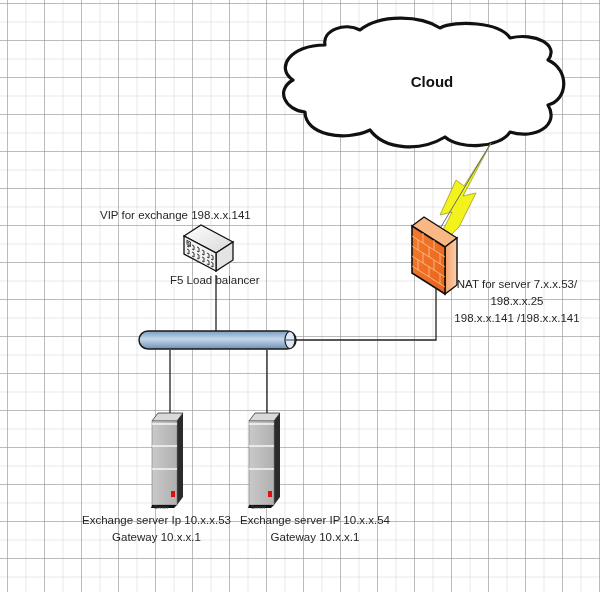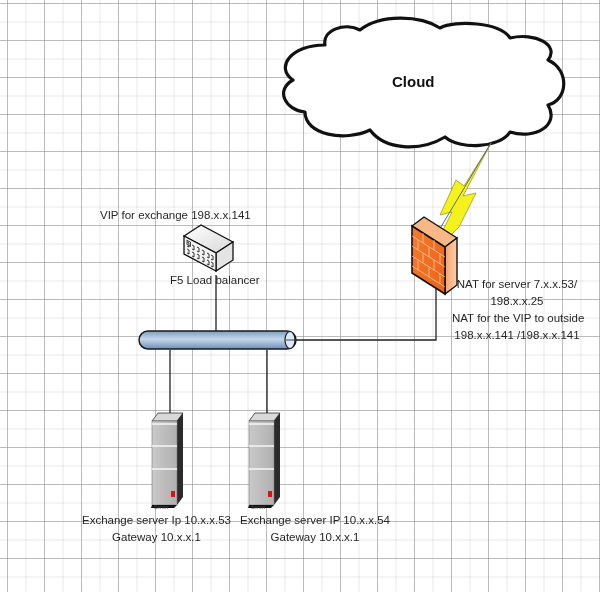--- a/index.html
+++ b/index.html
@@ -16,21 +16,21 @@
       font-family: "Liberation Sans", "DejaVu Sans", sans-serif;
       color: #222;
     }
     svg.diagram { position: absolute; left: 0; top: 0; }
     .lbl {
       position: absolute; font-size: 11.5px; line-height: 17px;
       color: #262626; text-align: center; white-space: nowrap;
     }
     .cloud-label {
       position: absolute; left: 392px; top: 73px; width: 80px;
-      font-weight: bold; font-size: 15px; color: #111;
+      text-align: center; font-weight: bold; font-size: 15px; color: #111;
     }
   </style>
 </head>
 <body>
 
 <svg class="diagram" width="600" height="592" viewBox="0 0 600 592">
   <defs>
     <linearGradient id="busGrad" x1="0" y1="0" x2="0" y2="1">
       <stop offset="0" stop-color="#7b9cc2"></stop>
       <stop offset="0.45" stop-color="#c4d7ec"></stop>
@@ -156,21 +156,20 @@
 </svg>
 
 <div class="cloud-label">Cloud</div>
 
 <div class="lbl" style="left:100px; top:207px;">VIP for exchange 198.x.x.141</div>
 <div class="lbl" style="left:170px; top:272px;">F5 Load balancer</div>
 
 <div class="lbl" style="left:452px; top:276px; width:130px;">
   <div>NAT for server 7.x.x.53/</div>
   <div>198.x.x.25</div>
-  <div>NAT for the VIP to outside</div>
   <div>198.x.x.141 /198.x.x.141</div>
 </div>
 
 <div class="lbl" style="left:154px; top:504px; font-size:5px; line-height:6px; color:#444;">Server</div>
 <div class="lbl" style="left:251px; top:504px; font-size:5px; line-height:6px; color:#444;">Server</div>
 
 <div class="lbl" style="left:74px; top:512px; width:165px;">
   <div>Exchange server Ip 10.x.x.53</div>
   <div>Gateway 10.x.x.1</div>
 </div>

